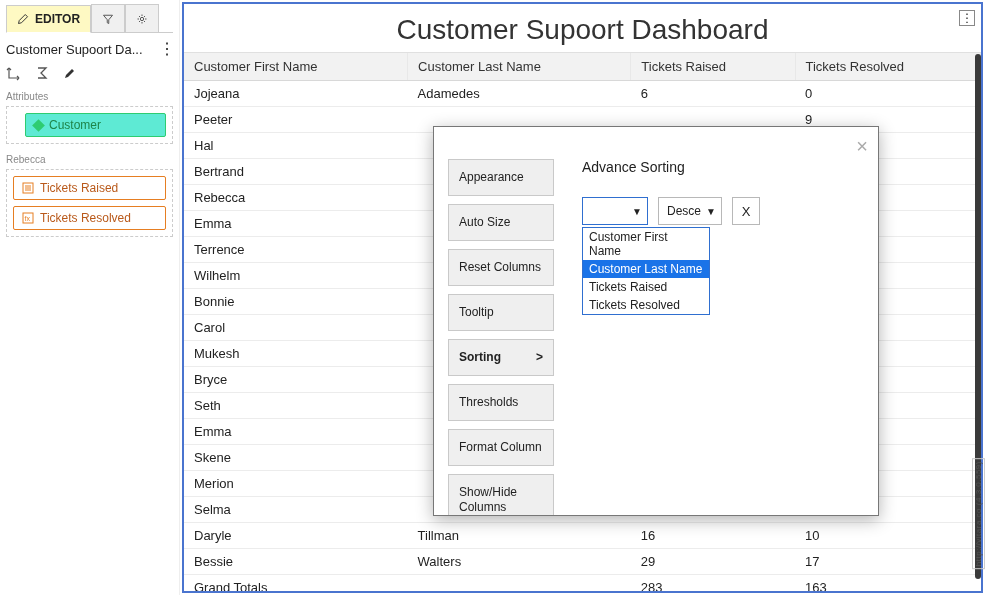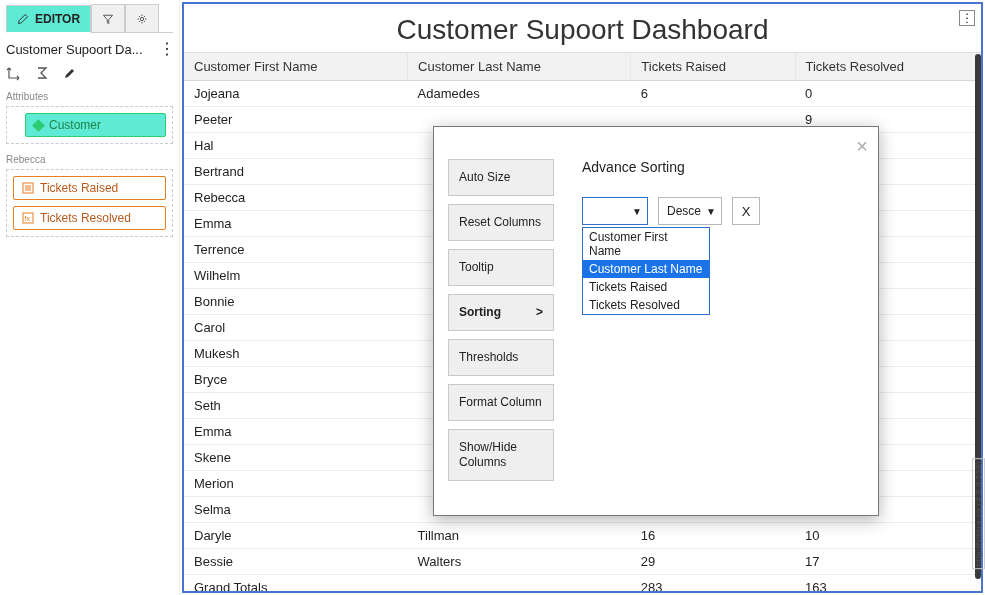--- a/index.html
+++ b/index.html
@@ -5,21 +5,21 @@
 * { box-sizing: border-box; margin: 0; padding: 0; }
 html, body { font-family: Arial, Helvetica, sans-serif; font-size: 13px; color: #222; background: #fff; }
 body { width: 985px; height: 595px; overflow: hidden; position: relative; }
 
 .app { display: flex; width: 100%; height: 100%; }
 
 
 .left-panel { width: 180px; flex: 0 0 180px; padding: 4px 6px; border-right: 1px solid #eee; }
 .tabbar { display: flex; gap: 0; border-bottom: 1px solid #ccc; margin-bottom: 8px; }
 .tab { padding: 6px 10px; background: #f0f0f0; border: 1px solid #ccc; border-bottom: none; display: flex; align-items: center; gap: 6px; font-size: 12px; cursor: pointer; }
-.tab.active { background: #5eead4; font-weight: 600; border-bottom: 1px solid #fff; position: relative; top: 1px; }
+.tab.active { background: #fef9c3; font-weight: 600; border-bottom: 1px solid #fff; position: relative; top: 1px; }
 .tab svg { width: 12px; height: 12px; }
 
 .doc-title-row { display: flex; align-items: flex-end; justify-content: space-between; margin-bottom: 8px; }
 .doc-title { font-size: 13px; white-space: nowrap; overflow: hidden; text-overflow: ellipsis; flex: 1; }
 .vdots { width: 14px; flex: 0 0 14px; text-align: center; cursor: pointer; font-size: 16px; line-height: 1; }
 
 .toolbar-row { display: flex; gap: 12px; margin-bottom: 10px; align-items: center; }
 .toolbar-row .tool { width: 16px; height: 16px; cursor: pointer; display: flex; align-items: center; justify-content: center; }
 
 .section-label { font-size: 10px; color: #888; margin-bottom: 4px; }
@@ -290,20 +290,21 @@
             </tbody>
         </table>
       </div>
       <div class="scroll-track"></div>
     </div>
 
     <div class="modal">
       <div class="modal-close">×</div>
       <div class="modal-body">
         <div class="modal-nav" id="modal-nav">
+            <div class="modal-nav-item"><span>Appearance</span></div>
             <div class="modal-nav-item"><span>Auto Size</span></div>
             <div class="modal-nav-item"><span>Reset Columns</span></div>
             <div class="modal-nav-item"><span>Tooltip</span></div>
             <div class="modal-nav-item active">
               <span>Sorting</span>
               <span>&gt;</span>
             </div>
             <div class="modal-nav-item"><span>Thresholds</span></div>
             <div class="modal-nav-item"><span>Format Column</span></div>
             <div class="modal-nav-item"><span>Show/Hide Columns</span></div>

